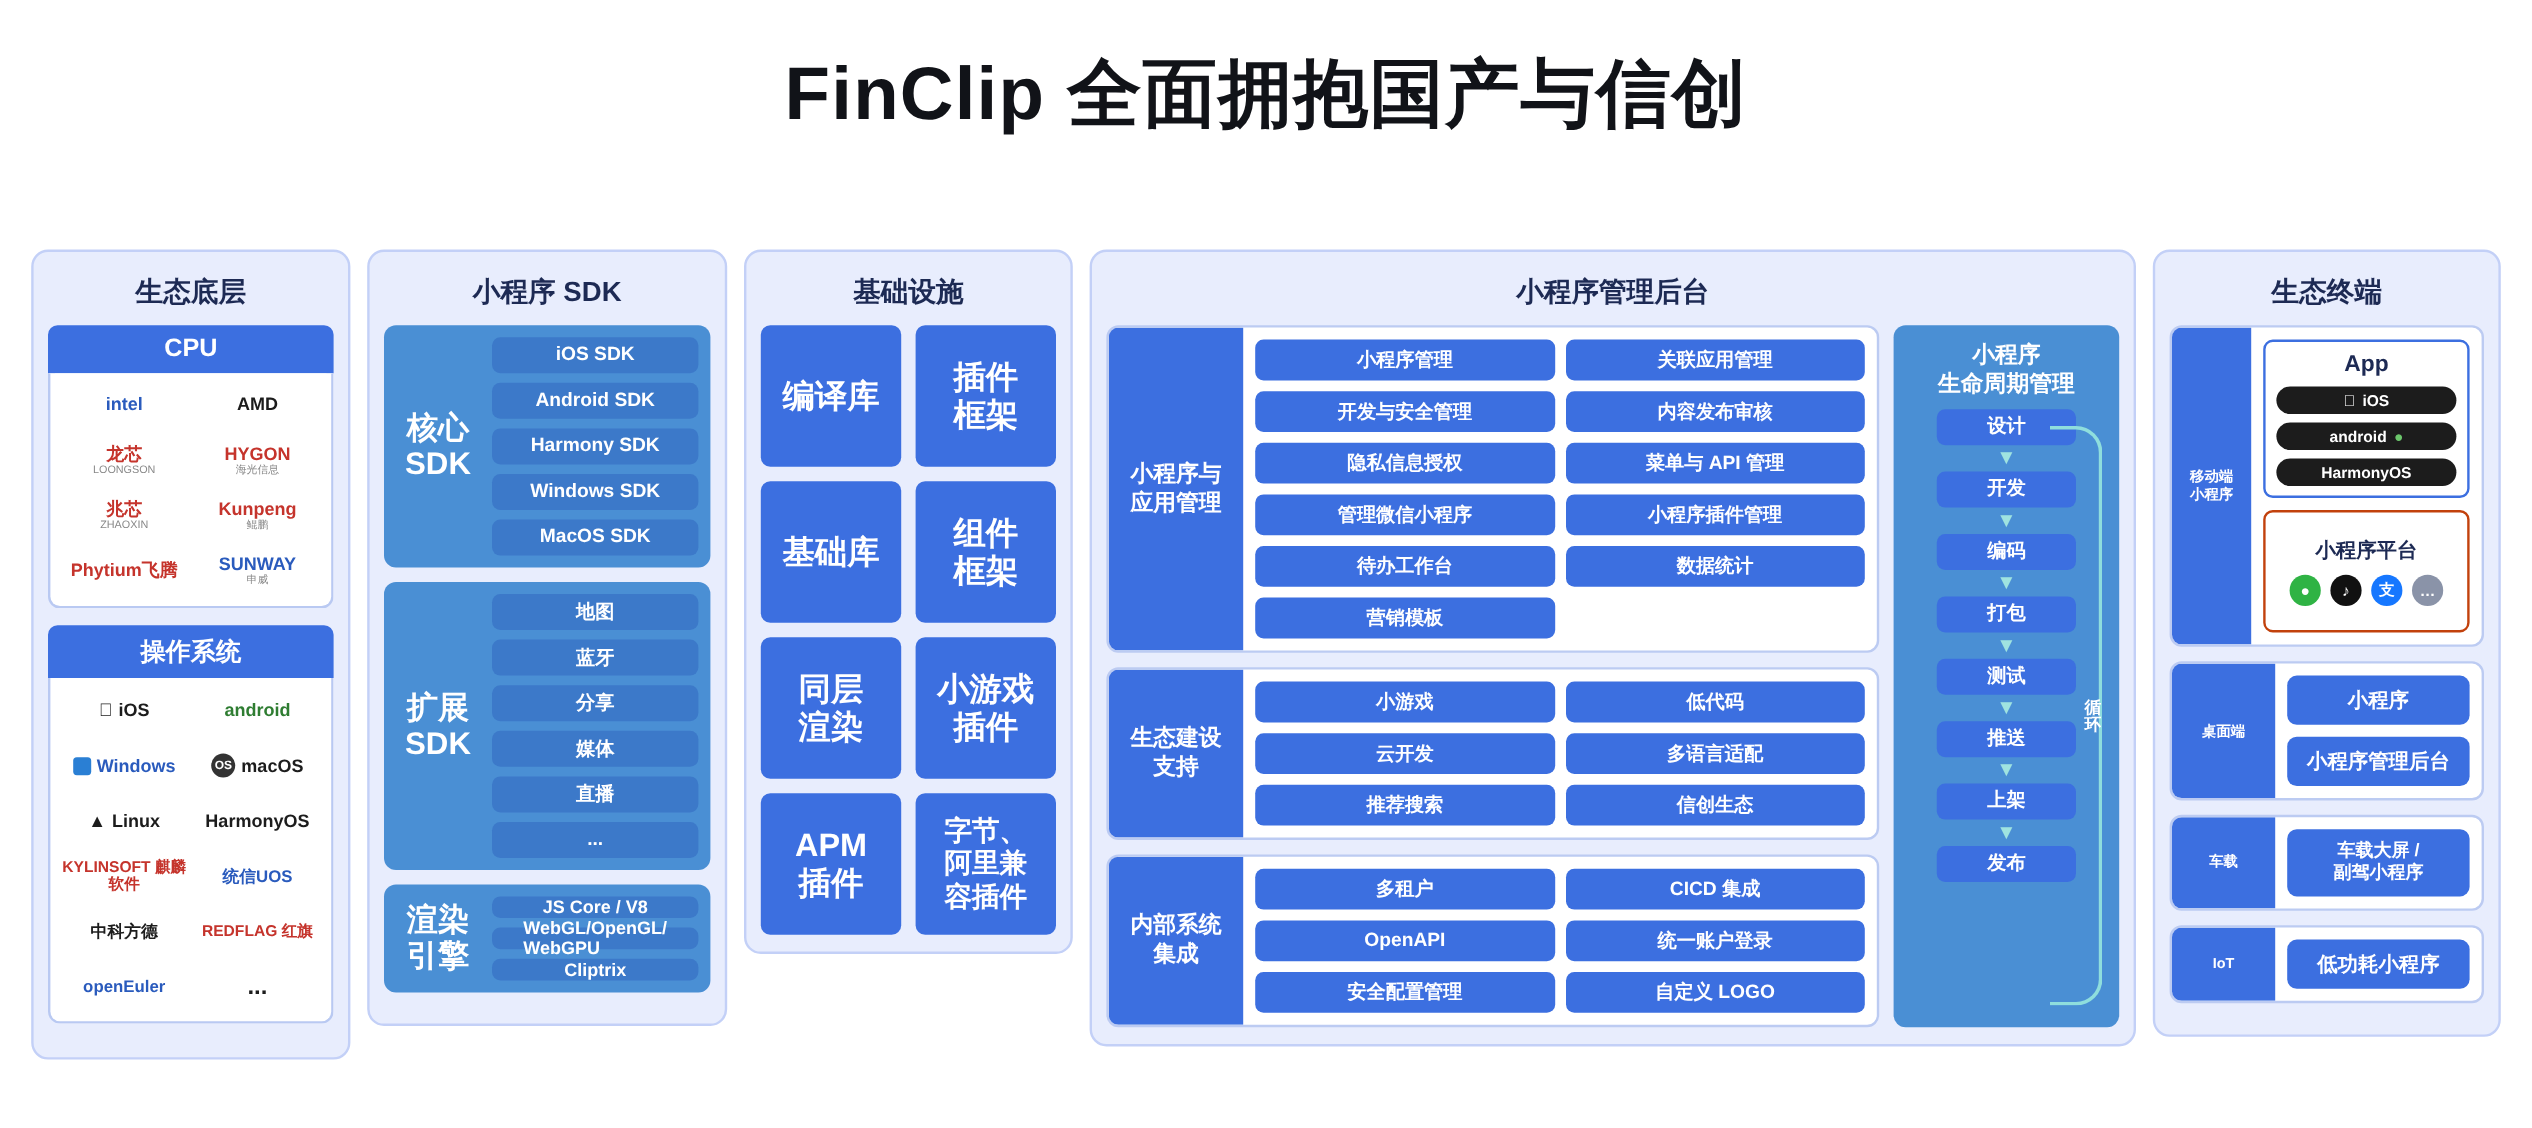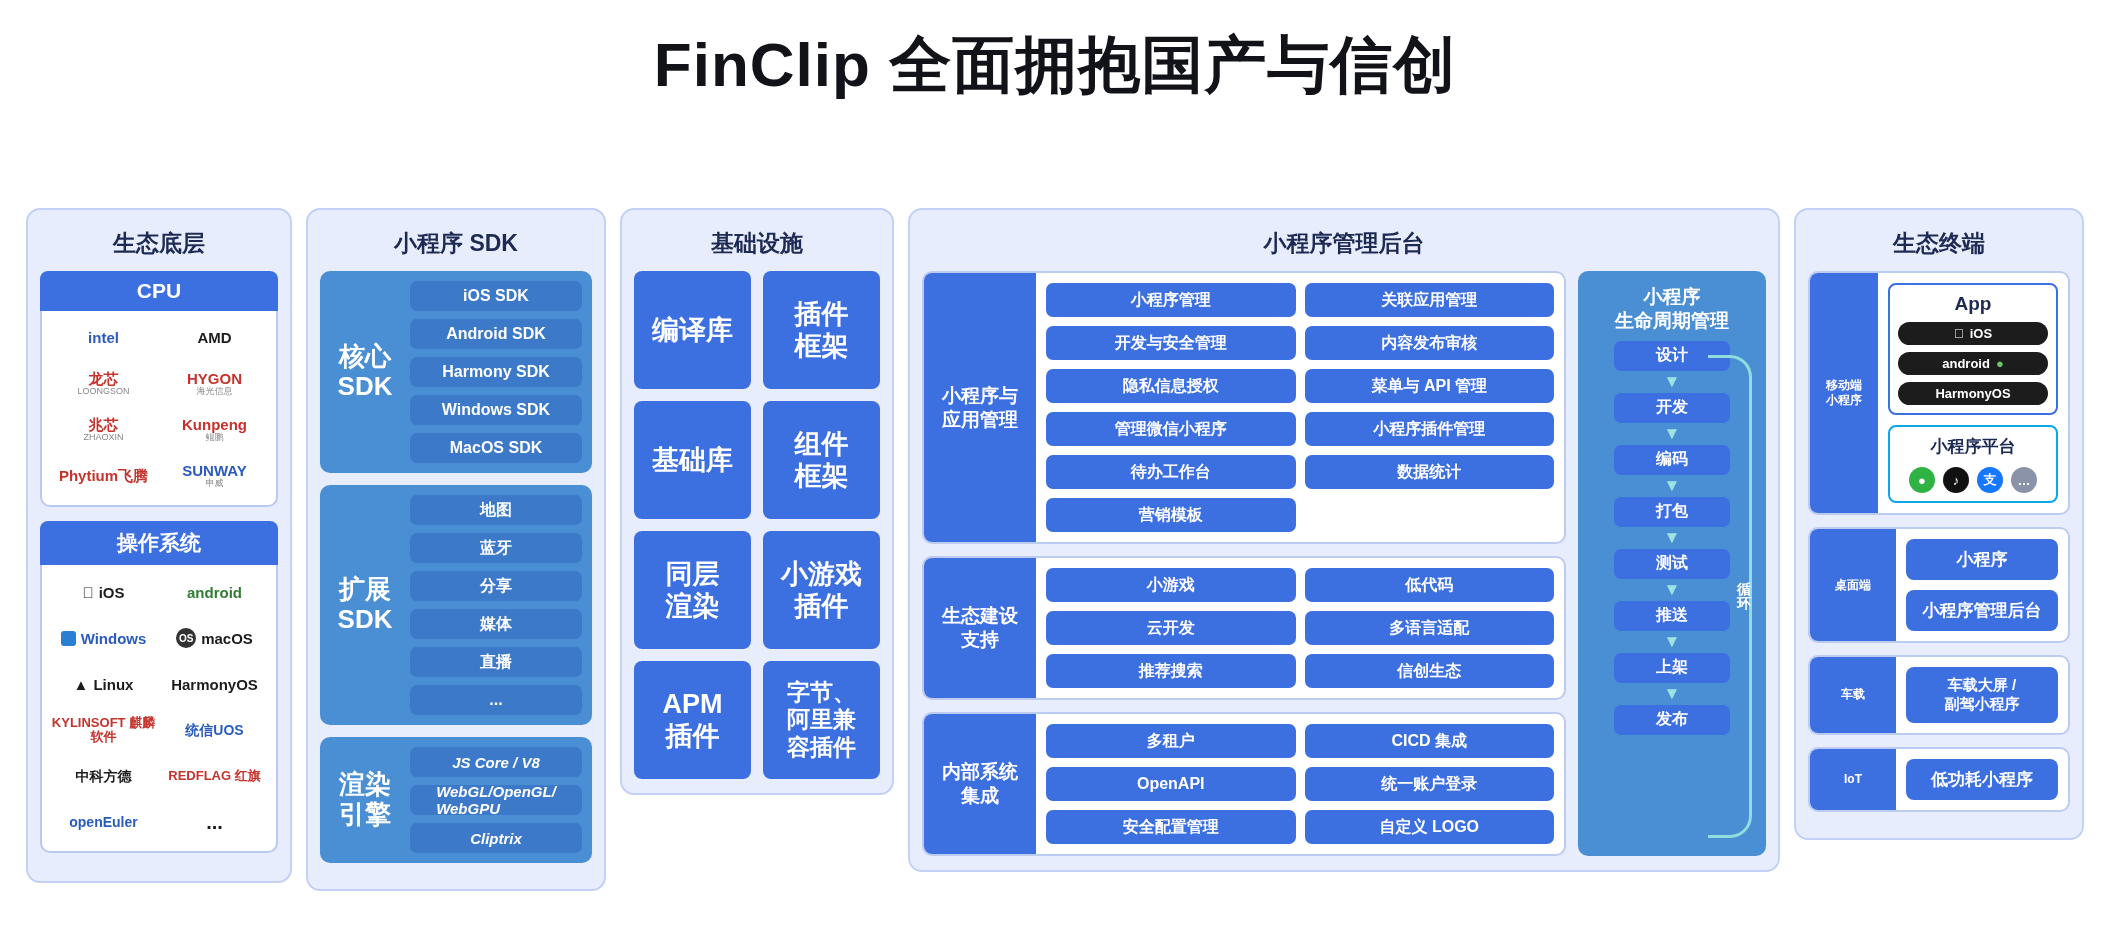--- a/index.html
+++ b/index.html
@@ -12,21 +12,21 @@
   }
   .page { position: relative; width: 2110px; height: 940px; }
 
   
   .title {
     text-align: center;
     font-size: 62px;
     font-weight: bold;
     color: #111318;
     letter-spacing: 1px;
-    padding-top: 26px;
+    padding-top: 40px;
     line-height: 1.25;
   }
 
   
   .band {
     position: absolute;
     top: 208px;
     left: 26px;
     right: 26px;
     display: flex;
@@ -99,21 +99,21 @@
     background: #4a8fd4; border-radius: 10px;
     display: flex; align-items: center; gap: 10px;
     padding: 10px; margin-bottom: 12px;
   }
   .sdk-label {
     color:#fff; font-weight:bold; font-size:26px; width: 70px;
     text-align:center; line-height:1.15;
   }
   .sdk-items { flex:1; display:flex; flex-direction:column; gap:8px; }
   .sdk-items .pill { background:#3c79c9; }
-  .sdk-group.render .pill { height: 30px; font-size:15px;font-style:italic; }
+  .sdk-group.render .pill { height: 18px; font-size:15px; }
   .pill.two-line { height: 46px; line-height:1.15; flex-direction:column; font-size:15px; }
 
   
   .col3 { width: 274px; }
   .infra-grid { display:grid; grid-template-columns: 1fr 1fr; gap: 12px; }
   .infra-cell { height: 118px; font-size: 27px; line-height:1.2; }
 
   
   .col4 { flex: 1 1 auto; min-width: 740px; }
   .c4-body { display:flex; gap: 12px; align-items: stretch; }
@@ -175,21 +175,21 @@
     flex-direction:column; gap:7px; align-items:center;
   }
   .app-box .app-title { font-size:19px; font-weight:bold; color:#1d2a54; }
   .os-chip {
     background:#1c1c1c; color:#fff; border-radius:13px; font-size:13px;
     padding: 4px 16px; display:flex; align-items:center; gap:6px; font-weight:bold;
     min-width: 150px; justify-content:center;
   }
   .os-chip.android { background:#1c1c1c; }
   .platform-box {
-    border:2px solid #0ea5e9; border-radius:8px; padding: 8px; text-align:center;
+    border:2px solid #c2410c; border-radius:8px; padding: 20px; text-align:center;
   }
   .platform-box .pt { font-size:17px; font-weight:bold; color:#1d2a54; }
   .icon-row { display:flex; gap:8px; justify-content:center; margin-top:9px; }
   .circ { width:26px; height:26px; border-radius:50%; display:flex; align-items:center;
           justify-content:center; color:#fff; font-size:13px; font-weight:bold; }
   .two-line-sm { font-size:15px; line-height:1.25; }
 </style>
 </head>
 <body>
 

